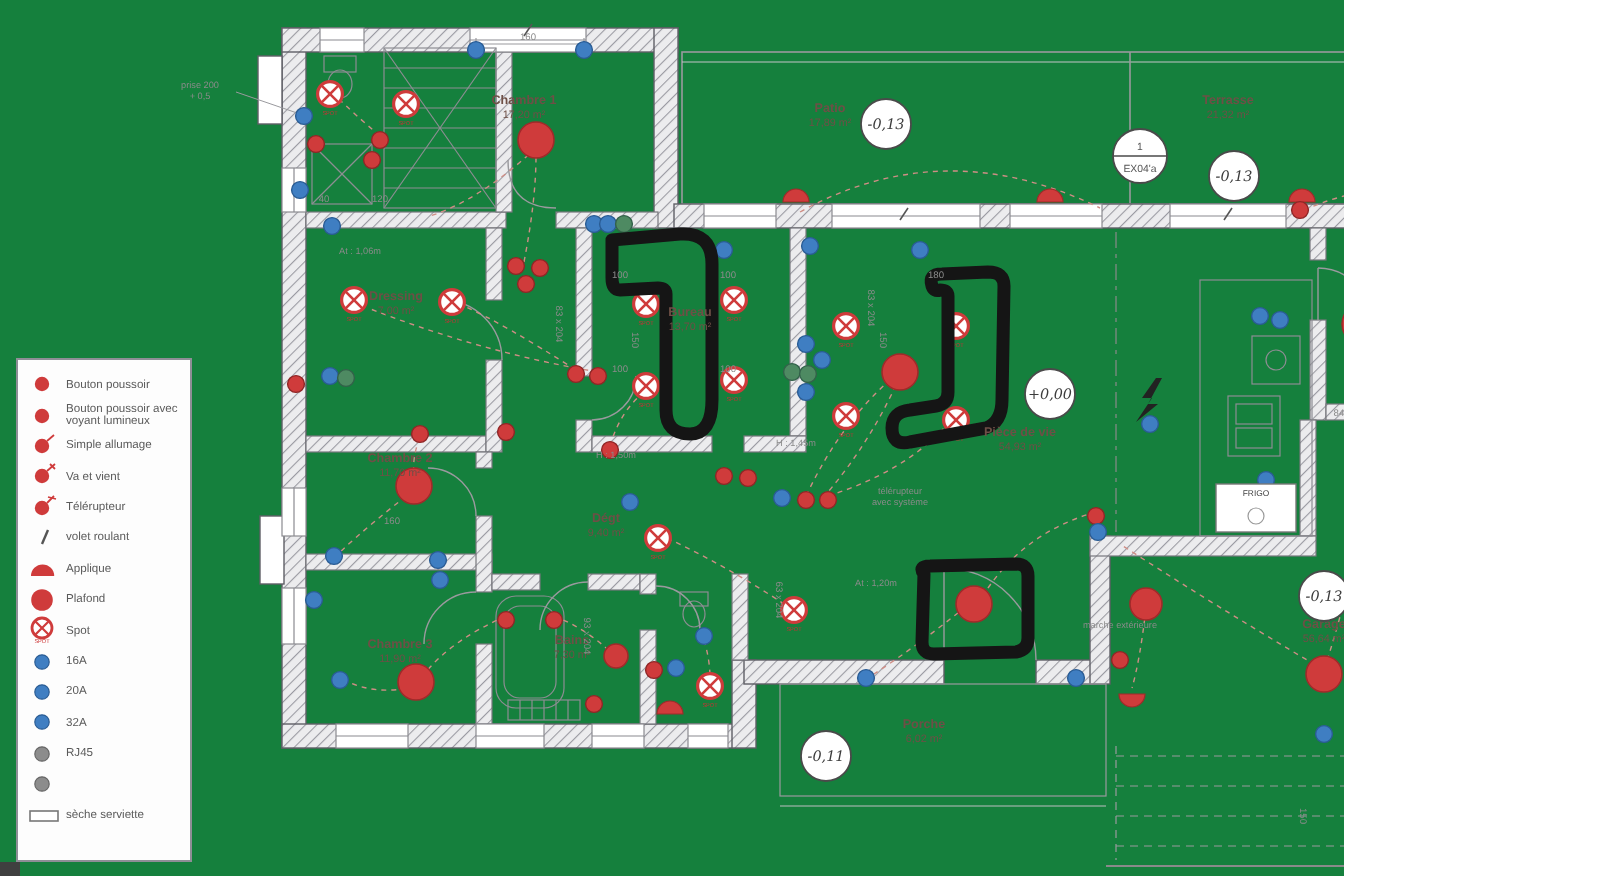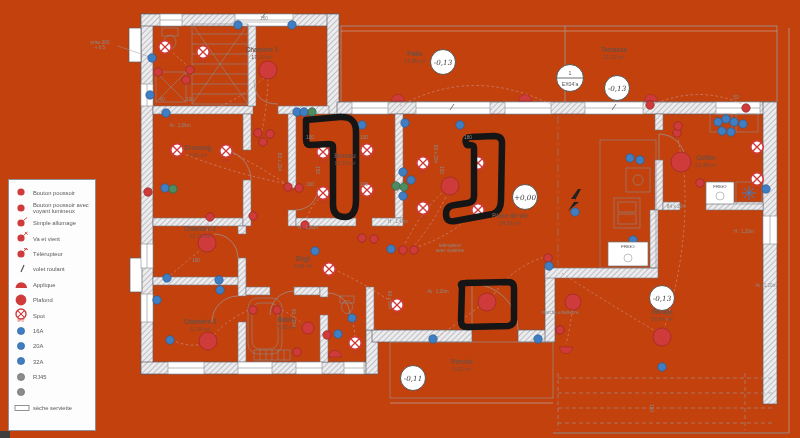--- a/index.html
+++ b/index.html
@@ -1,16 +1,16 @@
 <!DOCTYPE html>
 <html><head>
 <meta charset="utf-8">
 <style>
   html,body{margin:0;padding:0;background:#ffffff;}
-  .stage{position:relative;width:800px;height:438px;background:#c2410c;overflow:hidden;
+  .stage{position:relative;width:672px;height:438px;background:#15803d;overflow:hidden;
          font-family:"Liberation Sans",sans-serif;}
   svg.plan{position:absolute;left:0;top:0;}
   
   .t-room{font:bold 6.3px "Liberation Sans",sans-serif;fill:#6e4f46;text-anchor:middle;}
   .t-area{font:5.4px "Liberation Sans",sans-serif;fill:#6e4f46;text-anchor:middle;}
   .t-dim{font:4.8px "Liberation Sans",sans-serif;fill:#8b8b8b;text-anchor:middle;}
   .t-ann{font:4.6px "Liberation Sans",sans-serif;fill:#8b8b8b;text-anchor:middle;}
   .t-level{font:italic 7.2px "DejaVu Serif",serif;fill:#3c3c3c;text-anchor:middle;}
   .t-ref{font:5.2px "Liberation Sans",sans-serif;fill:#555;text-anchor:middle;}
   .t-fix{font:4.2px "Liberation Sans",sans-serif;fill:#444;text-anchor:middle;}

